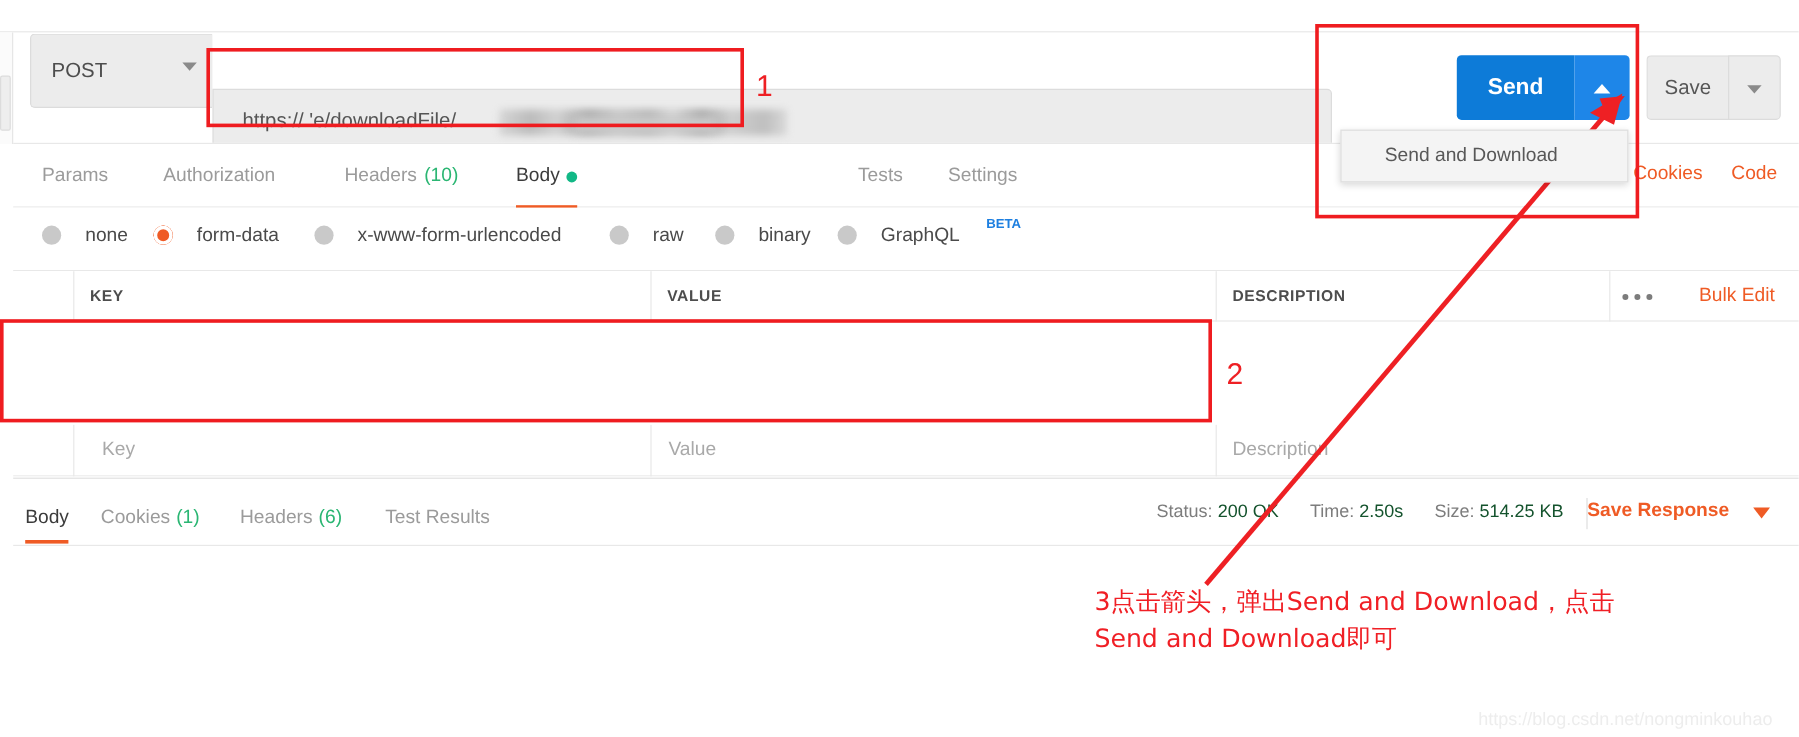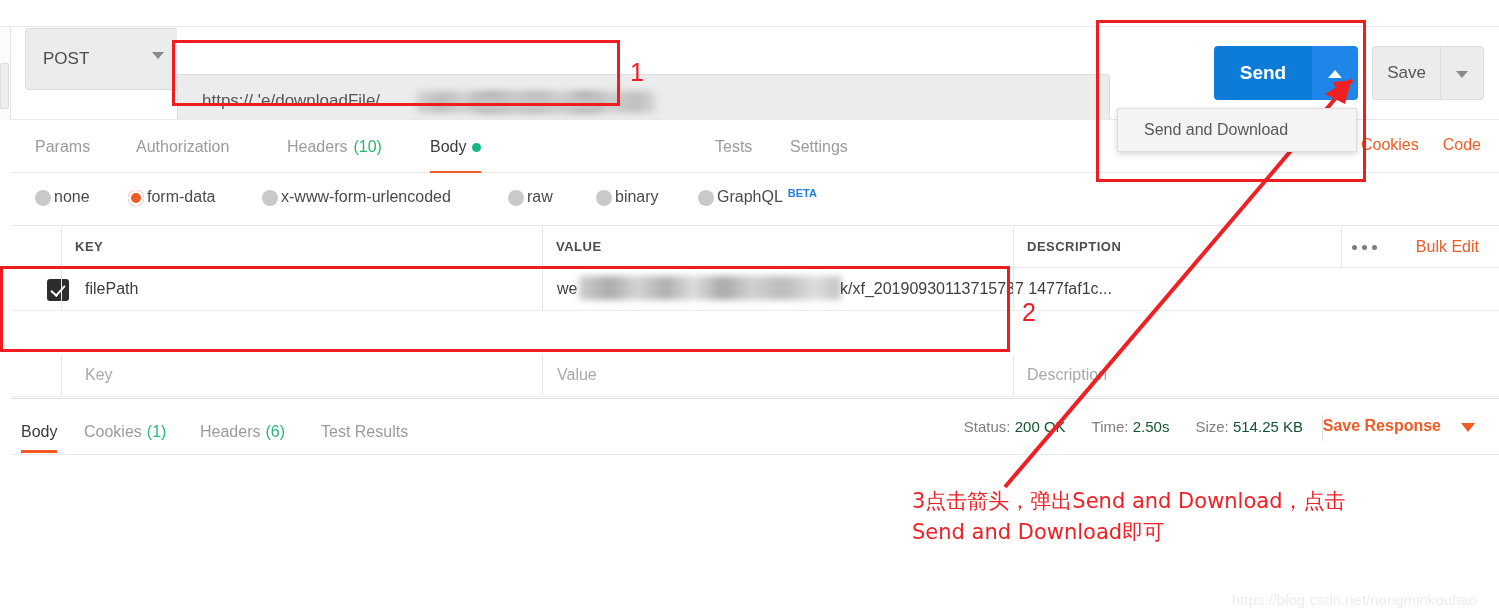--- a/index.html
+++ b/index.html
@@ -118,21 +118,21 @@
     border-top: 7px solid #8a8a8a;
   }
 
   
   .send-menu {
     position: absolute; left: 1117px; top: 108px; width: 240px; height: 44px;
     background: #f4f4f4; border: 1px solid #dedede;
     box-shadow: 0 2px 6px rgba(0,0,0,.16);
     display: flex; align-items: center; z-index: 40;
   }
-  .send-menu-item { margin-left: 26px; font-size: 16px; color: #585858; cursor: pointer; }
+  .send-menu-item { margin-left: 36px; font-size: 16px; color: #585858; cursor: pointer; }
 
   
   .tabs-row {
     position: absolute; left: 11px; top: 119px; width: 1488px; height: 54px;
     background: #ffffff; border-top: 1px solid #e8e8e8; border-bottom: 1px solid #e8e8e8;
   }
   .tab {
     position: absolute; top: 0; height: 54px;
     display: flex; align-items: center; gap: 6px;
     font-size: 16px; color: #9b9b9b; cursor: pointer;
@@ -151,21 +151,21 @@
     display: flex; gap: 24px; font-size: 16px; color: #ef5b25;
   }
   .code-links span { cursor: pointer; }
 
   
   .radios-row {
     position: absolute; left: 11px; top: 173px; width: 1488px; height: 53px;
     background: #ffffff; border-bottom: 1px solid #e8e8e8;
   }
   .radio-item {
-    position: absolute; top: 15px; display: flex; align-items: flex-end; gap: 3px;
+    position: absolute; top: 15px; display: flex; align-items: flex-start; gap: 20px;
     font-size: 16px; color: #4a4a4a; cursor: pointer;
   }
   .radio-dot {
     width: 16px; height: 16px; border-radius: 50%; background: #c9c9c9;
   }
   .radio-dot.sel { background: #ef5b25; box-shadow: inset 0 0 0 3px #ffffff, inset 0 0 0 9px #ef5b25; }
   .beta-sup {
     font-size: 11px; color: #1d7fe0; font-weight: bold; vertical-align: super;
     margin-left: 2px; position: relative; top: -7px;
   }
@@ -356,30 +356,20 @@
       <span class="vline" style="left:1002px; height:42px"></span>
       <span class="vline" style="left:1330px; height:42px"></span>
       <div class="more-dots">
         <i></i>
           <i></i>
           <i></i>
       </div>
       <span class="bulk-edit">Bulk Edit</span>
     </div>
 
-    <div class="tbl-row" style="top:42px">
-      <span class="cb"></span>
-      <span class="cell-key">filePath</span>
-      <span class="cell-val">we</span>
-      <span class="val-blur" style="left:568px; width:262px"></span>
-      <span class="cell-val" style="left:829px">k/xf_20190930113715737 1477faf1c...</span>
-      <span class="vline" style="left:50px; height:43px"></span>
-      <span class="vline" style="left:531px; height:43px"></span>
-      <span class="vline" style="left:1002px; height:43px"></span>
-    </div>
 
 
     <div class="tbl-row" style="top:128px">
       <span class="cell-key cell-ph">Key</span>
       <span class="cell-val cell-ph">Value</span>
       <span class="cell-val cell-ph" style="left:1016px">Description</span>
       <span class="vline" style="left:50px; height:43px"></span>
       <span class="vline" style="left:531px; height:43px"></span>
       <span class="vline" style="left:1002px; height:43px"></span>
     </div>

